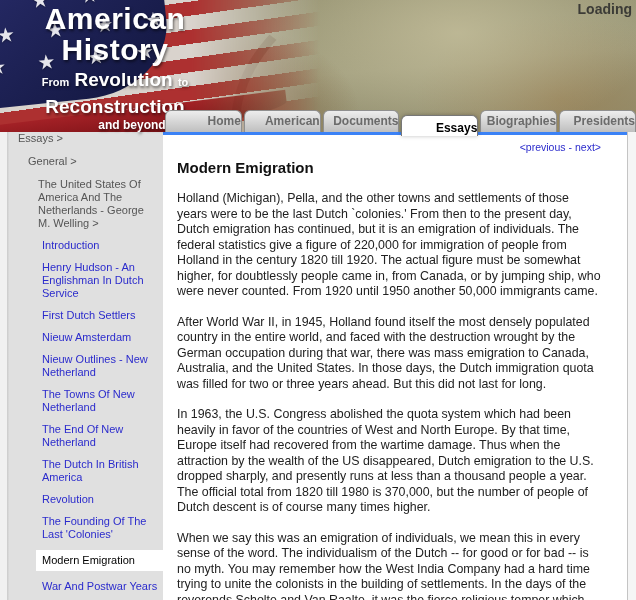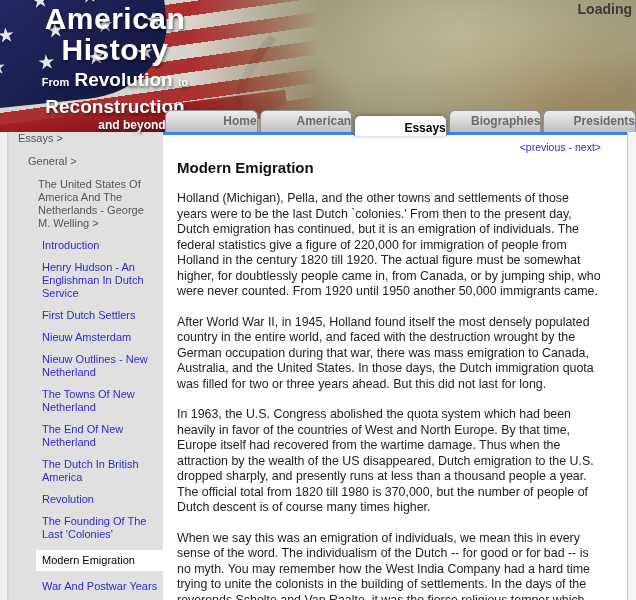--- a/index.html
+++ b/index.html
@@ -163,20 +163,21 @@
     </div>
     <div class="tagline">Reconstruction</div>
     <div class="t-beyond">and beyond</div>
   </div>
 
   <div class="loading">Loading</div>
 
   <div class="tabs">
     <div class="tab">Home</div>
     <div class="tab">American</div>
+    <div class="tab">Documents</div>
     <div class="tab active">Essays</div>
     <div class="tab">Biographies</div>
     <div class="tab">Presidents</div>
   </div>
 </div>
 
 <div class="body-row">
 
   <div class="sidebar">
     <div class="crumb lv1">Essays &gt;</div>

